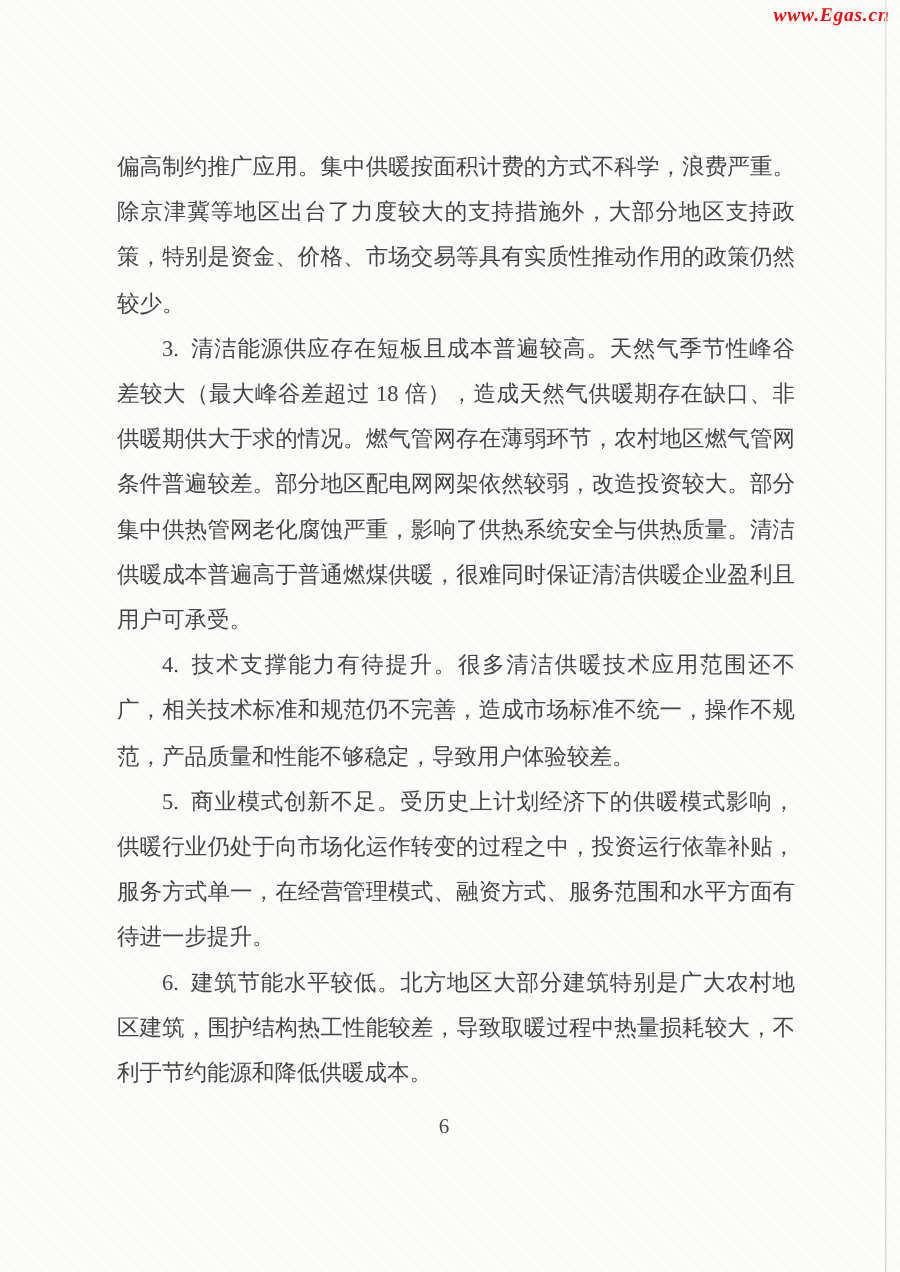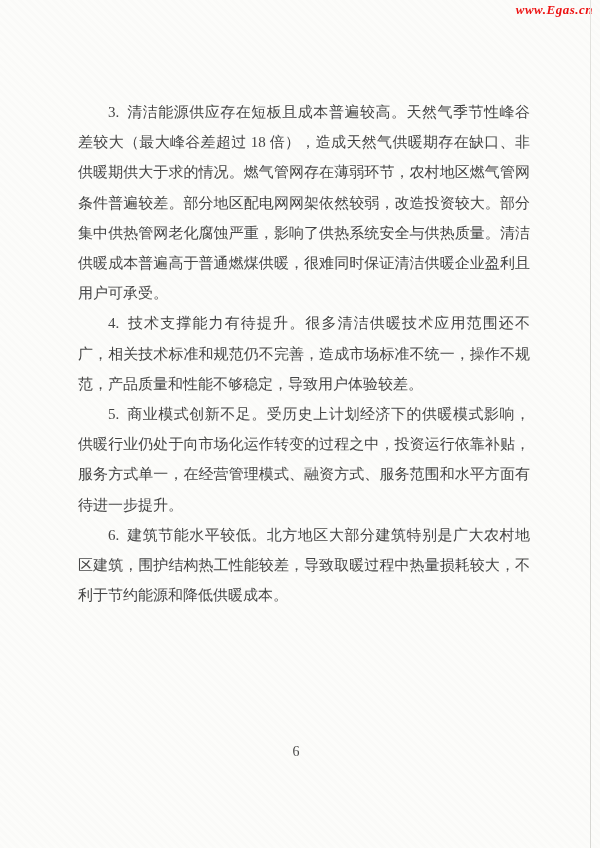--- a/index.html
+++ b/index.html
@@ -72,20 +72,21 @@
 </head>
 <body>
 
 <div class="page">
 
   <div class="watermark">www.Egas.cn</div>
 
   <div class="edge-line"></div>
 
   <div class="content">
+    <p class="para continuation">偏高制约推广应用。集中供暖按面积计费的方式不科学，浪费严重。除京津冀等地区出台了力度较大的支持措施外，大部分地区支持政策，特别是资金、价格、市场交易等具有实质性推动作用的政策仍然较少。</p>
     <p class="para">3. 清洁能源供应存在短板且成本普遍较高。天然气季节性峰谷差较大（最大峰谷差超过 18 倍），造成天然气供暖期存在缺口、非供暖期供大于求的情况。燃气管网存在薄弱环节，农村地区燃气管网条件普遍较差。部分地区配电网网架依然较弱，改造投资较大。部分集中供热管网老化腐蚀严重，影响了供热系统安全与供热质量。清洁供暖成本普遍高于普通燃煤供暖，很难同时保证清洁供暖企业盈利且用户可承受。</p>
     <p class="para">4. 技术支撑能力有待提升。很多清洁供暖技术应用范围还不广，相关技术标准和规范仍不完善，造成市场标准不统一，操作不规范，产品质量和性能不够稳定，导致用户体验较差。</p>
     <p class="para">5. 商业模式创新不足。受历史上计划经济下的供暖模式影响，供暖行业仍处于向市场化运作转变的过程之中，投资运行依靠补贴，服务方式单一，在经营管理模式、融资方式、服务范围和水平方面有待进一步提升。</p>
     <p class="para">6. 建筑节能水平较低。北方地区大部分建筑特别是广大农村地区建筑，围护结构热工性能较差，导致取暖过程中热量损耗较大，不利于节约能源和降低供暖成本。</p>
   </div>
 
   <div class="page-number">6</div>
 
 </div>
 

